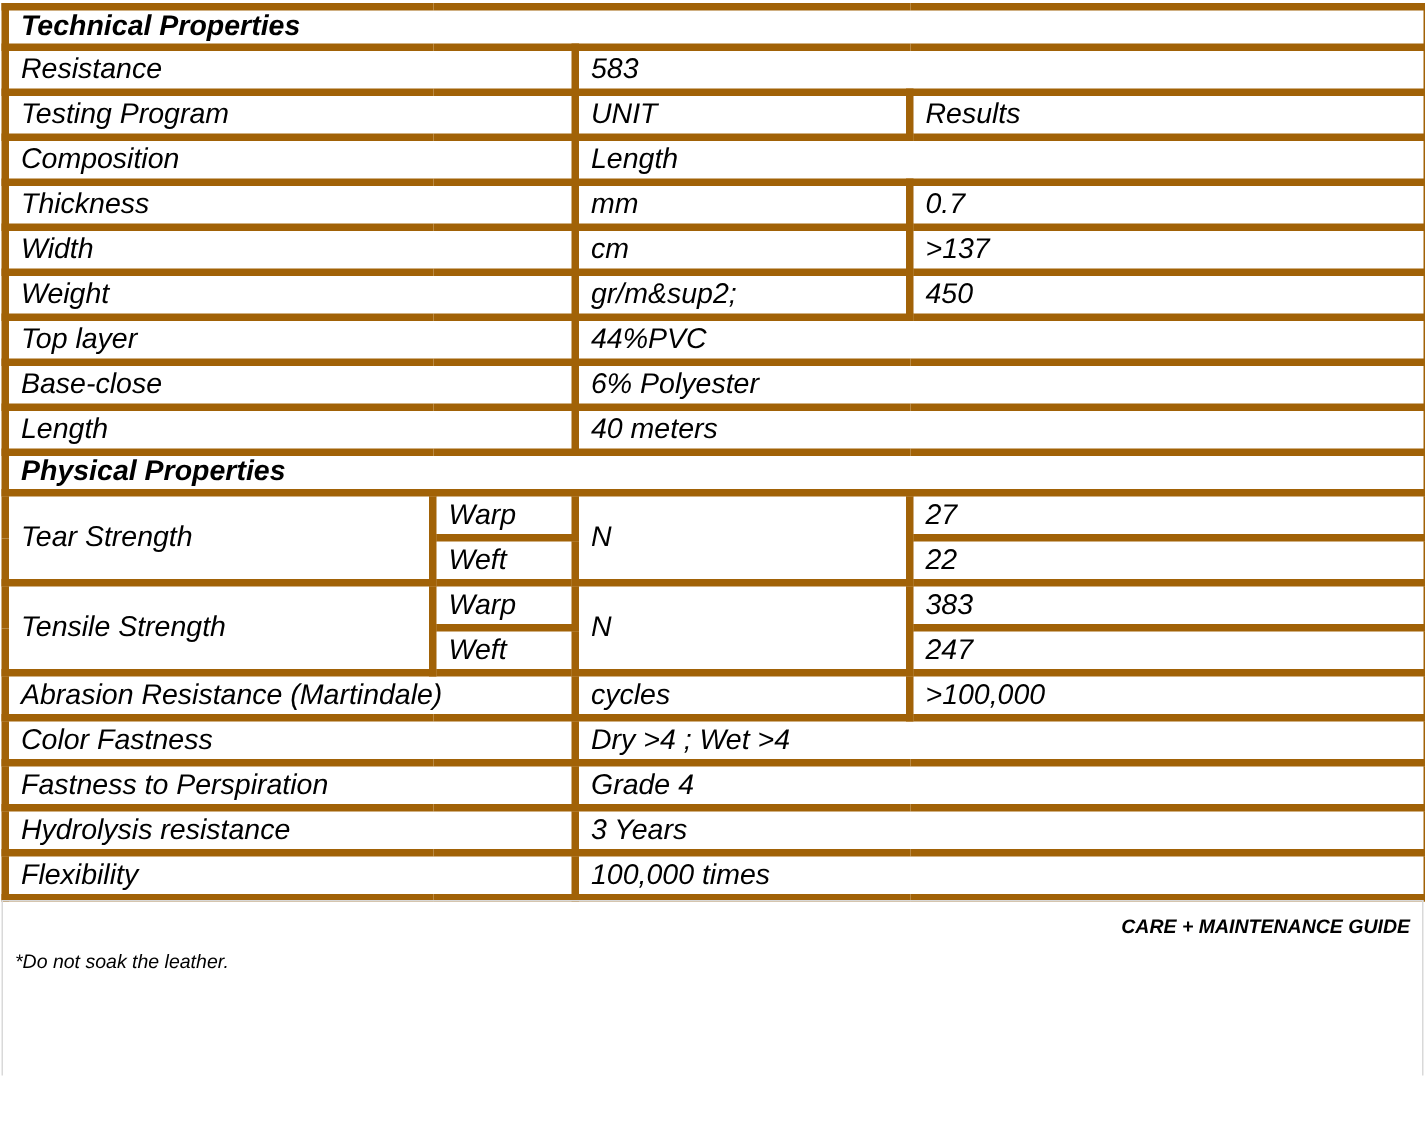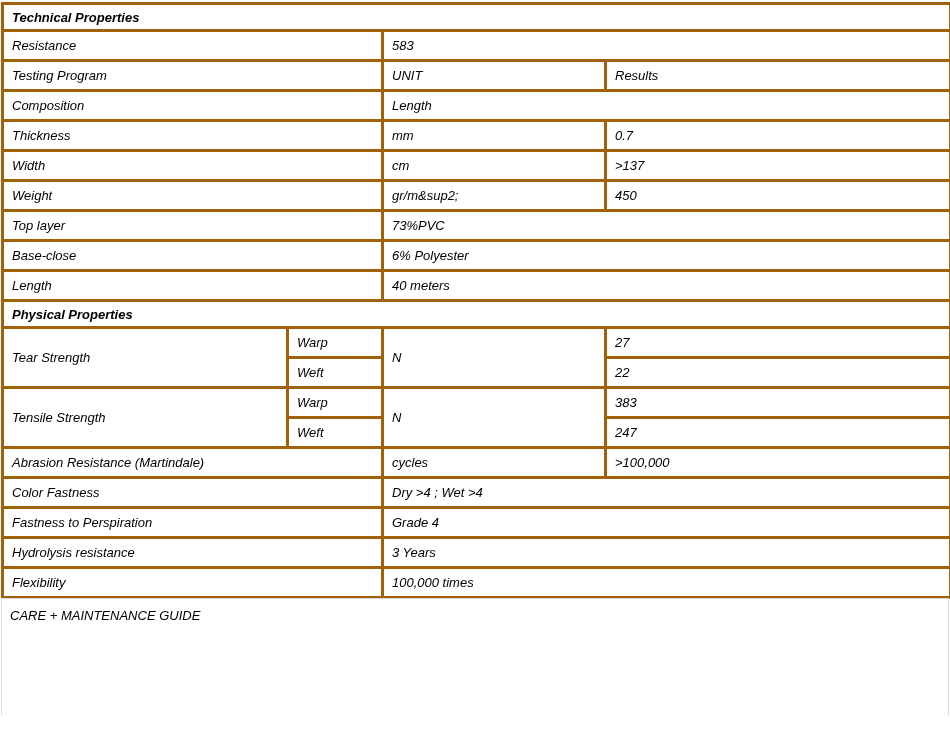--- a/index.html
+++ b/index.html
@@ -14,24 +14,24 @@
   }
   .page {
     padding: 2px 1px 0 1px;
   }
   table.spec {
     border-collapse: collapse;
     table-layout: fixed;
     width: 948px;
   }
   table.spec td {
-    border: 3px solid #a16207;
+    border: 5px solid #a16207;
     height: 30px;
     padding: 0 4px 0 8px;
-    font-size: 13px;
+    font-size: 19px;
     vertical-align: middle;
     white-space: nowrap;
     overflow: hidden;
   }
   tr.section-row td {
     font-weight: bold;
     height: 27px;
   }
   .care {
     width: 948px;
@@ -41,21 +41,22 @@
     padding: 6px 8px 0 8px;
     height: 117px;
     overflow: hidden;
   }
   .care .line {
     font-size: 13px;
     line-height: 22.5px;
     white-space: nowrap;
   }
   .care .title {
-    font-weight: normal;
+    font-weight: bold;
+    text-align: right;
   }
 </style>
 </head>
 <body>
 
 <div class="page">
 
   <table class="spec">
     <colgroup>
       <col style="width:285px">
@@ -98,21 +99,21 @@
     </tr>
 
     <tr>
       <td colspan="2">Weight</td>
       <td>gr/m&amp;sup2;</td>
       <td>450</td>
     </tr>
 
     <tr>
       <td colspan="2">Top layer</td>
-      <td colspan="2">73%PVC</td>
+      <td colspan="2">44%PVC</td>
     </tr>
 
     <tr>
       <td colspan="2">Base-close</td>
       <td colspan="2">6% Polyester</td>
     </tr>
 
     <tr>
       <td colspan="2">Length</td>
       <td colspan="2">40 meters</td>
@@ -167,15 +168,16 @@
 
     <tr>
       <td colspan="2">Flexibility</td>
       <td colspan="2">100,000 times</td>
     </tr>
   </tbody>
     </table>
 
   <div class="care">
     <div class="line title">CARE + MAINTENANCE GUIDE</div>
+    <div class="line">*Do not soak the leather.</div>
   </div>
 
 </div>
 
 </body></html>

